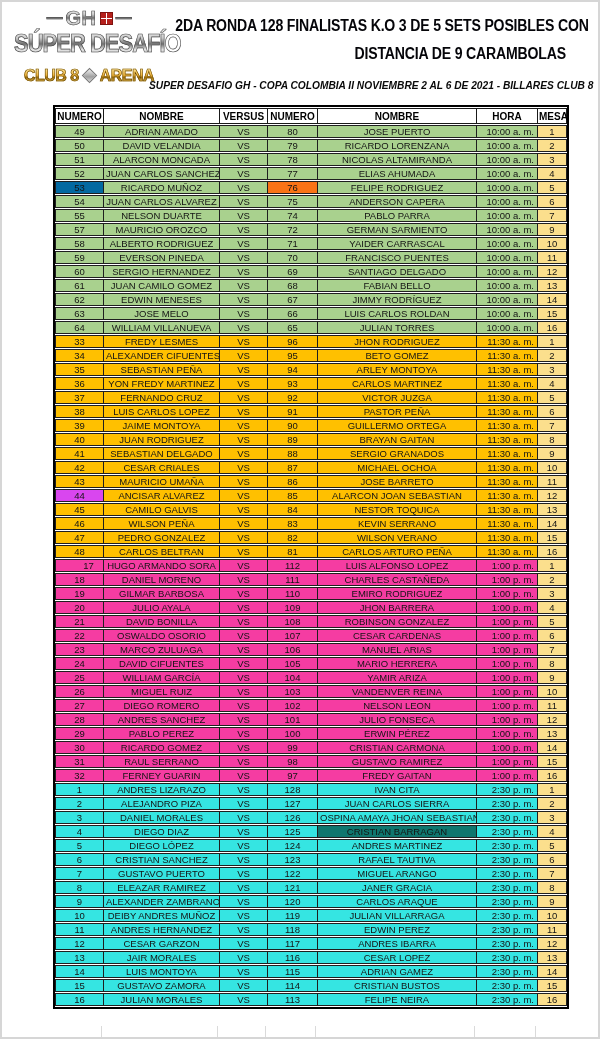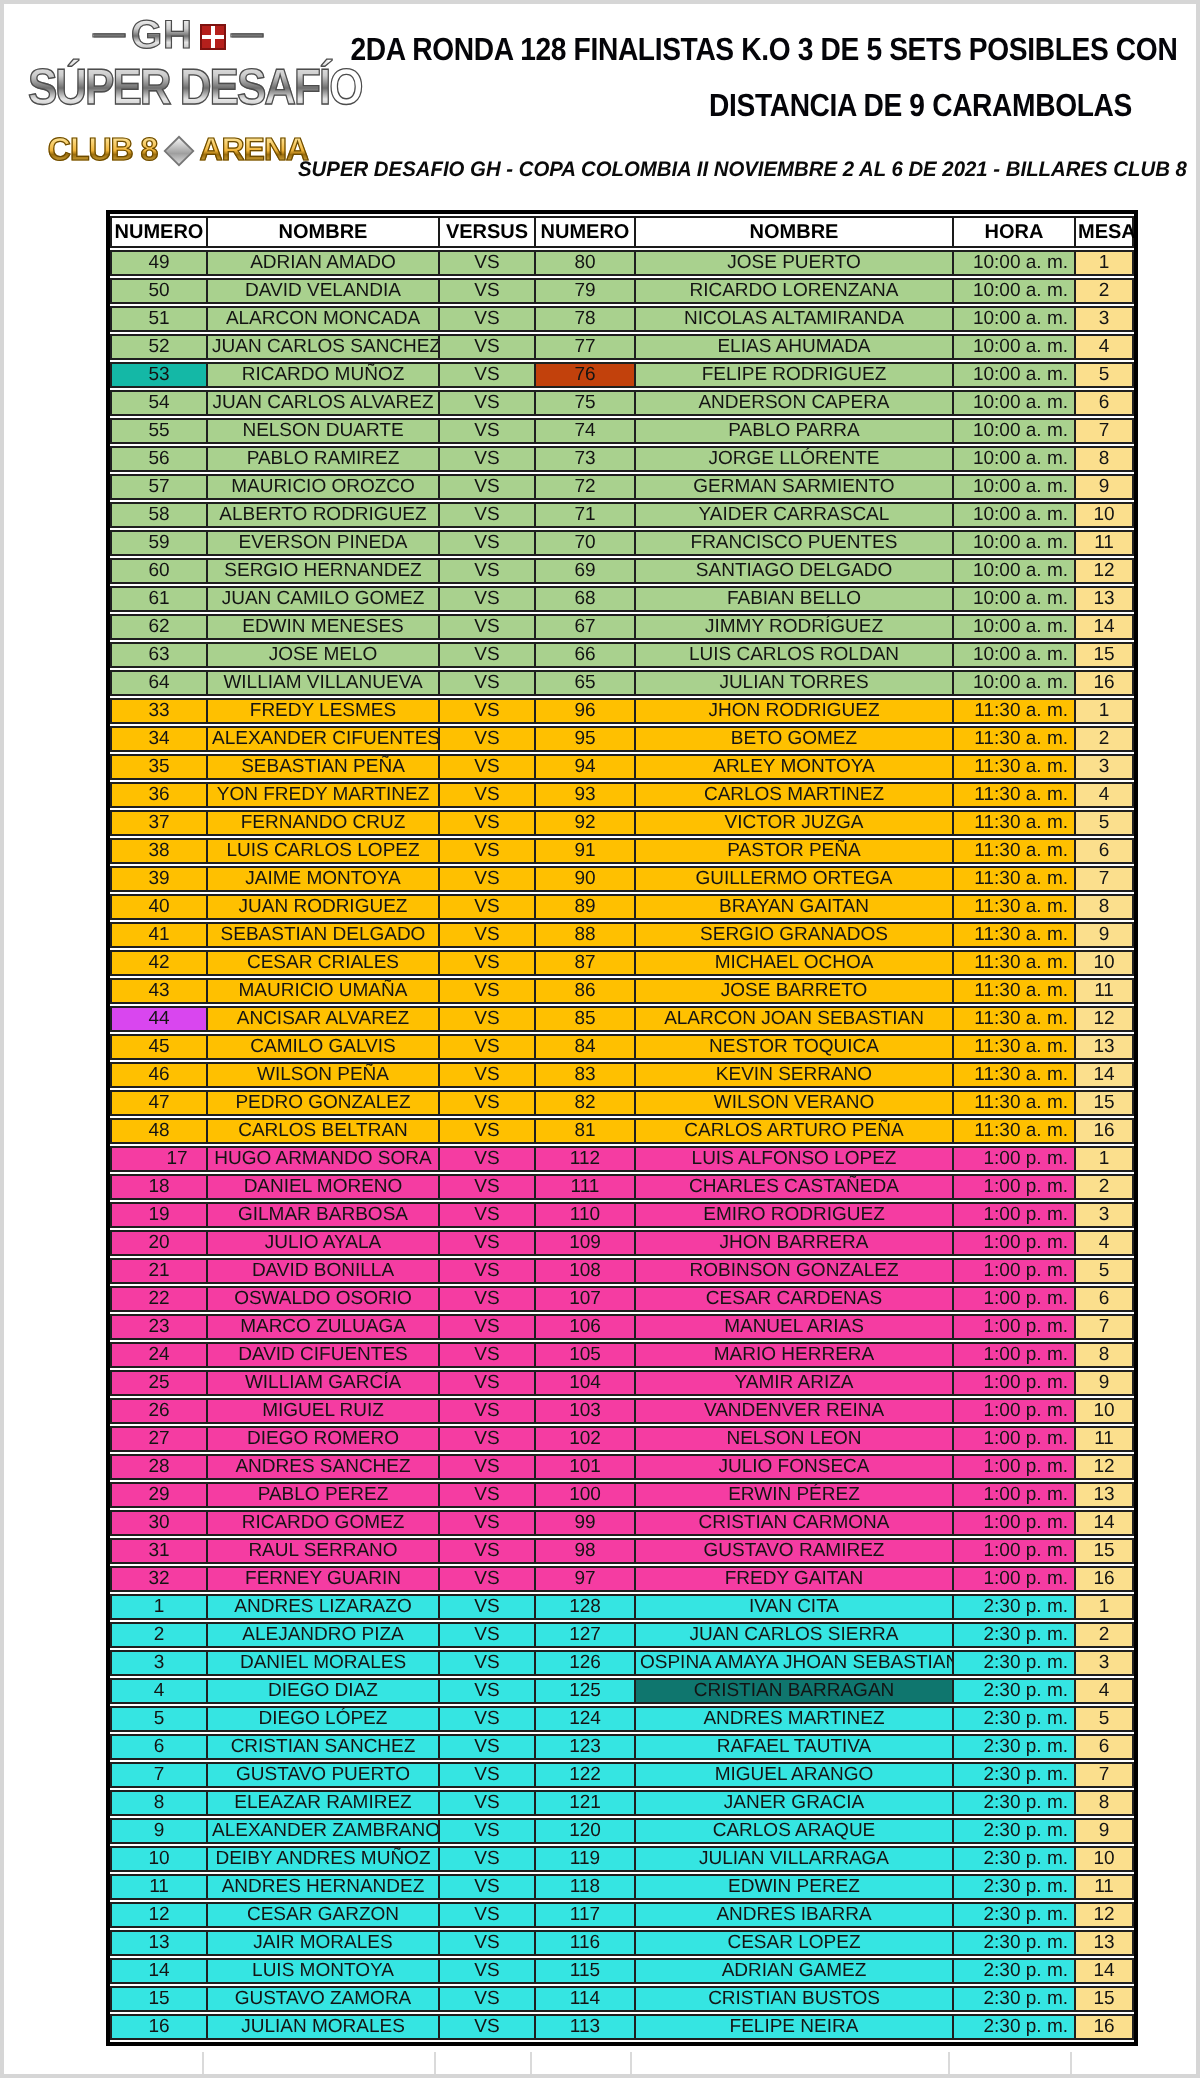--- a/index.html
+++ b/index.html
@@ -152,24 +152,24 @@
           <tr>
             <td class="num" style="background: rgb(169, 209, 142);">52</td>
             <td class="name" style="background: rgb(169, 209, 142);">JUAN CARLOS SANCHEZ</td>
             <td class="vs" style="background: rgb(169, 209, 142);">VS</td>
             <td class="num" style="background: rgb(169, 209, 142);">77</td>
             <td class="name" style="background: rgb(169, 209, 142);">ELIAS AHUMADA</td>
             <td class="hora" style="background: rgb(169, 209, 142);">10:00 a. m.</td>
             <td class="mesa" style="background: rgb(251, 223, 141);">4</td>
           </tr>
           <tr>
-            <td class="num" style="background: #14b8a6;">53</td>
+            <td class="num" style="background: #0369a1;">53</td>
             <td class="name" style="background: rgb(169, 209, 142);">RICARDO MUÑOZ</td>
             <td class="vs" style="background: rgb(169, 209, 142);">VS</td>
-            <td class="num" style="background: #c2410c;">76</td>
+            <td class="num" style="background: #f97316;">76</td>
             <td class="name" style="background: rgb(169, 209, 142);">FELIPE RODRIGUEZ</td>
             <td class="hora" style="background: rgb(169, 209, 142);">10:00 a. m.</td>
             <td class="mesa" style="background: rgb(251, 223, 141);">5</td>
           </tr>
           <tr>
             <td class="num" style="background: rgb(169, 209, 142);">54</td>
             <td class="name" style="background: rgb(169, 209, 142);">JUAN CARLOS ALVAREZ</td>
             <td class="vs" style="background: rgb(169, 209, 142);">VS</td>
             <td class="num" style="background: rgb(169, 209, 142);">75</td>
             <td class="name" style="background: rgb(169, 209, 142);">ANDERSON CAPERA</td>
@@ -177,29 +177,20 @@
             <td class="mesa" style="background: rgb(251, 223, 141);">6</td>
           </tr>
           <tr>
             <td class="num" style="background: rgb(169, 209, 142);">55</td>
             <td class="name" style="background: rgb(169, 209, 142);">NELSON DUARTE</td>
             <td class="vs" style="background: rgb(169, 209, 142);">VS</td>
             <td class="num" style="background: rgb(169, 209, 142);">74</td>
             <td class="name" style="background: rgb(169, 209, 142);">PABLO PARRA</td>
             <td class="hora" style="background: rgb(169, 209, 142);">10:00 a. m.</td>
             <td class="mesa" style="background: rgb(251, 223, 141);">7</td>
-          </tr>
-          <tr>
-            <td class="num" style="background: rgb(169, 209, 142);">56</td>
-            <td class="name" style="background: rgb(169, 209, 142);">PABLO RAMIREZ</td>
-            <td class="vs" style="background: rgb(169, 209, 142);">VS</td>
-            <td class="num" style="background: rgb(169, 209, 142);">73</td>
-            <td class="name" style="background: rgb(169, 209, 142);">JORGE LLÓRENTE</td>
-            <td class="hora" style="background: rgb(169, 209, 142);">10:00 a. m.</td>
-            <td class="mesa" style="background: rgb(251, 223, 141);">8</td>
           </tr>
           <tr>
             <td class="num" style="background: rgb(169, 209, 142);">57</td>
             <td class="name" style="background: rgb(169, 209, 142);">MAURICIO OROZCO</td>
             <td class="vs" style="background: rgb(169, 209, 142);">VS</td>
             <td class="num" style="background: rgb(169, 209, 142);">72</td>
             <td class="name" style="background: rgb(169, 209, 142);">GERMAN SARMIENTO</td>
             <td class="hora" style="background: rgb(169, 209, 142);">10:00 a. m.</td>
             <td class="mesa" style="background: rgb(251, 223, 141);">9</td>
           </tr>

